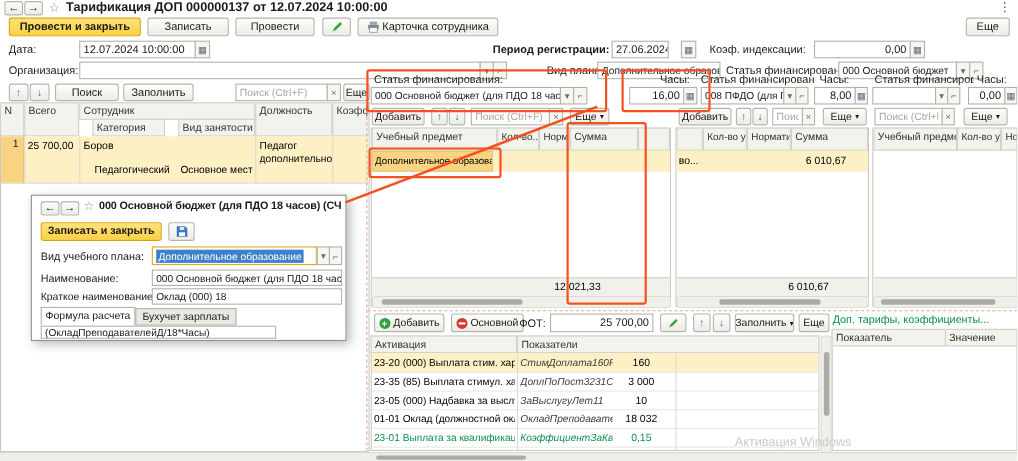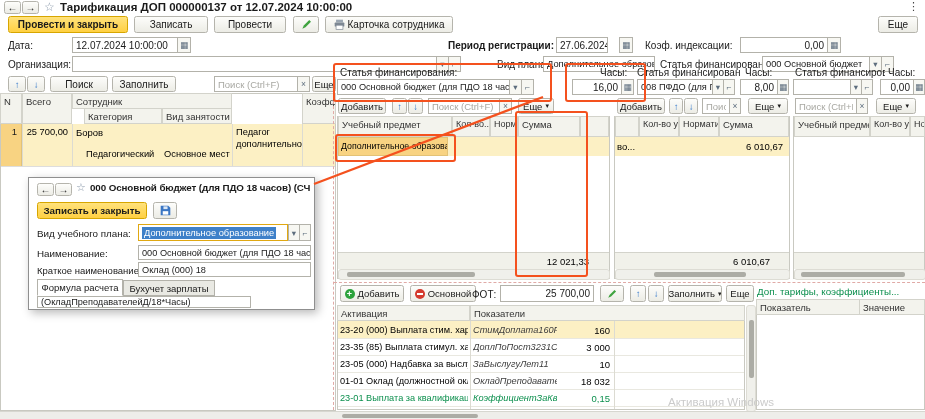--- a/index.html
+++ b/index.html
@@ -13,21 +13,21 @@
        font-size:10px;color:#1a1a1a;white-space:nowrap;padding:0 3px;cursor:default;overflow:hidden}
   .yellow{background:linear-gradient(#ffe27c,#ffd042);border-color:#d7a600;font-weight:bold}
   .fld{position:absolute;box-sizing:border-box;background:#fff;border:1px solid #b3b2aa;font-size:10px;
        display:flex;align-items:center;padding:0 3px;overflow:hidden;white-space:nowrap}
   .fld.r{justify-content:flex-end}
   .fbtn{position:absolute;box-sizing:border-box;background:#f7f7f2;border:1px solid #b3b2aa;color:#5d6d7d;
         font-size:8.5px;display:flex;align-items:center;justify-content:center;overflow:hidden}
   .th{position:absolute;box-sizing:border-box;background:#f3f3ed;border:1px solid #d3d3cb;font-size:9.5px;
       color:#333;padding:2px 3px;overflow:hidden;white-space:nowrap}
   .cell{position:absolute;font-size:9.5px;color:#000;white-space:nowrap;overflow:hidden}
-  .r{text-align:right}
+  .r{text-align:center}
   .border{position:absolute;box-sizing:border-box;border:1px solid #c9c9c1;background:#fff}
   .ylwrow{position:absolute;background:#fcf0c4}
   .sel{background:#f8d382}
   .tot{position:absolute;background:#f1f1ea;border-top:1px solid #d3d3cb}
   .ann{position:absolute;border:2.5px solid #f4511e;border-radius:3px;z-index:46;pointer-events:none}
   .vline{position:absolute;width:1px;background:#dcdbd2}
   .hline{position:absolute;height:1px;background:#e9e8e0}
   .arrow{color:#2e74c9;font-weight:bold;font-size:9.5px}
   .search{position:absolute;box-sizing:border-box;border:1px solid #b3b2aa;font-size:9.5px;padding:0 3px;
           color:#333;background:#fff;outline:none;font-family:inherit}
@@ -142,22 +142,23 @@
   <input class="search" style="left: 214px; top: 76px; width: 84px; height: 16px;" placeholder="Поиск (Ctrl+F)">
   <div class="fbtn" style="left:297px;top:76px;width:13px;height:16px">×</div>
   <div class="btn" style="left:312px;top:76px;width:24px;height:16px;font-size:9.5px">
       <span>Еще</span>
     </div>
 
   <div class="border" style="left:0;top:93px;width:336px;height:318px"></div>
   <div class="th" style="left:0;top:93px;width:22px;height:31px"><span>N</span></div>
   <div class="th" style="left:22px;top:93px;width:50px;height:31px"><span>Всего</span></div>
   <div class="th" style="left:72px;top:93px;width:160px;height:16px"><span>Сотрудник</span></div>
-  <div class="th" style="left:84px;top:108px;width:78px;height:16px"><span>Категория</span></div>
+  <div class="th" style="left:84px;top:108px;width:66px;height:16px"><span>Категория</span></div>
   <div class="th" style="left:162px;top:108px;width:70px;height:16px"><span>Вид занятости</span></div>
+  <div class="th" style="left:232px;top:93px;width:70px;height:31px"><span>Должность</span></div>
   <div class="th" style="left:302px;top:93px;width:34px;height:31px"><span>Коэфф</span></div>
 
   <div class="ylwrow" style="left:1px;top:124px;width:334px;height:42px;border-bottom:1px solid #ddd"></div>
   <div class="abs sel" style="left:1px;top:124px;width:21px;height:42px;border-right:1px solid #e0c27a;text-align:right;padding:2px 4px 0 0;font-size:9.5px">1</div>
   <div class="cell r" style="left:24px;top:127px;width:44px;font-size:9.3px">25 700,00</div>
   <div class="cell" style="left:76px;top:127px;width:150px">Боров</div>
   <div class="cell" style="left:236px;top:127px;width:66px;font-size:9.3px">Педагог</div>
   <div class="cell" style="left:236px;top:139px;width:66px;font-size:9.3px">дополнительного ...</div>
   <div class="cell" style="left:86px;top:149px;width:74px;font-size:9.3px">Педагогический</div>
   <div class="cell" style="left:164px;top:149px;width:66px;font-size:9.3px">Основное место р...</div>
@@ -200,21 +201,21 @@
   <div class="border" style="left:337px;top:116px;width:273px;height:163px"></div>
   <div class="th" style="left:338px;top:116px;width:114px;height:21px"><span>Учебный предмет</span></div>
   <div class="th" style="left:452px;top:116px;width:38px;height:21px;font-size:9px"><span>Кол-во...</span></div>
   <div class="th" style="left:490px;top:116px;width:28px;height:21px;font-size:9px"><span>Норм...</span></div>
   <div class="th" style="left:518px;top:116px;width:62px;height:21px"><span>Сумма</span></div>
   <div class="th" style="left:580px;top:116px;width:29px;height:21px"></div>
   <div class="ylwrow" style="left:338px;top:137px;width:271px;height:19px"></div>
   <div class="abs sel" style="left:338px;top:137px;width:110px;height:19px;border:1px solid #e3c276"></div>
   <div class="cell" style="left:341px;top:141px;width:106px;font-size:8.8px">Дополнительное образование</div>
   <div class="tot" style="left:338px;top:252px;width:271px;height:16px"></div>
-  <div class="cell r" style="left:531px;top:256px;width:58px">12 021,33</div>
+  <div class="cell r" style="left:496px;top:256px;width:58px">12 021,33</div>
   <div class="track" style="left:338px;top:269px;width:270px;height:9px">
       <div class="thumb" style="left:8px;top:2px;width:128px;height:5px"></div>
     </div>
 
   <div class="lbl" style="left:637px;top:67px;width:104px;overflow:hidden">Статья финансирования:</div>
   <div class="fld" style="left:637px;top:79px;width:76px;height:16px;font-size:9.2px">
       <span>008 ПФДО (для ПДО 18 часов)</span>
     </div>
   <div class="fbtn" style="left:712px;top:79px;width:12px;height:16px">▾</div>
   <div class="fbtn" style="left:723px;top:79px;width:12px;height:16px">⌐</div>

